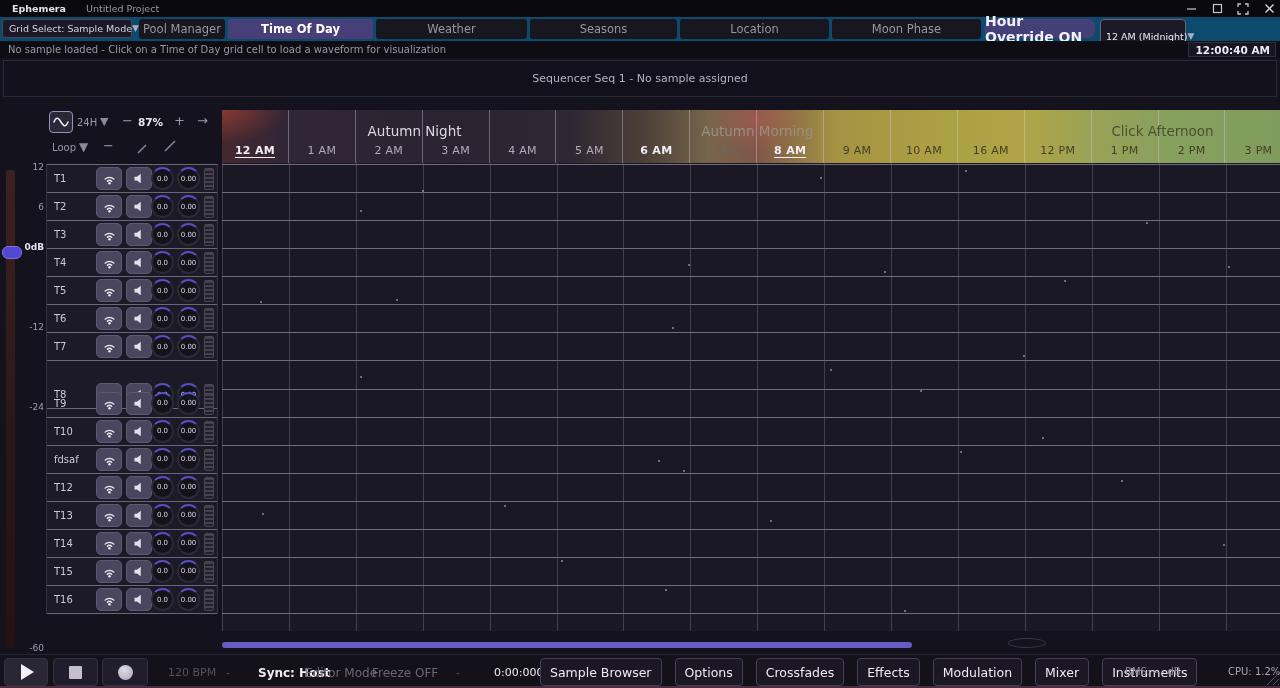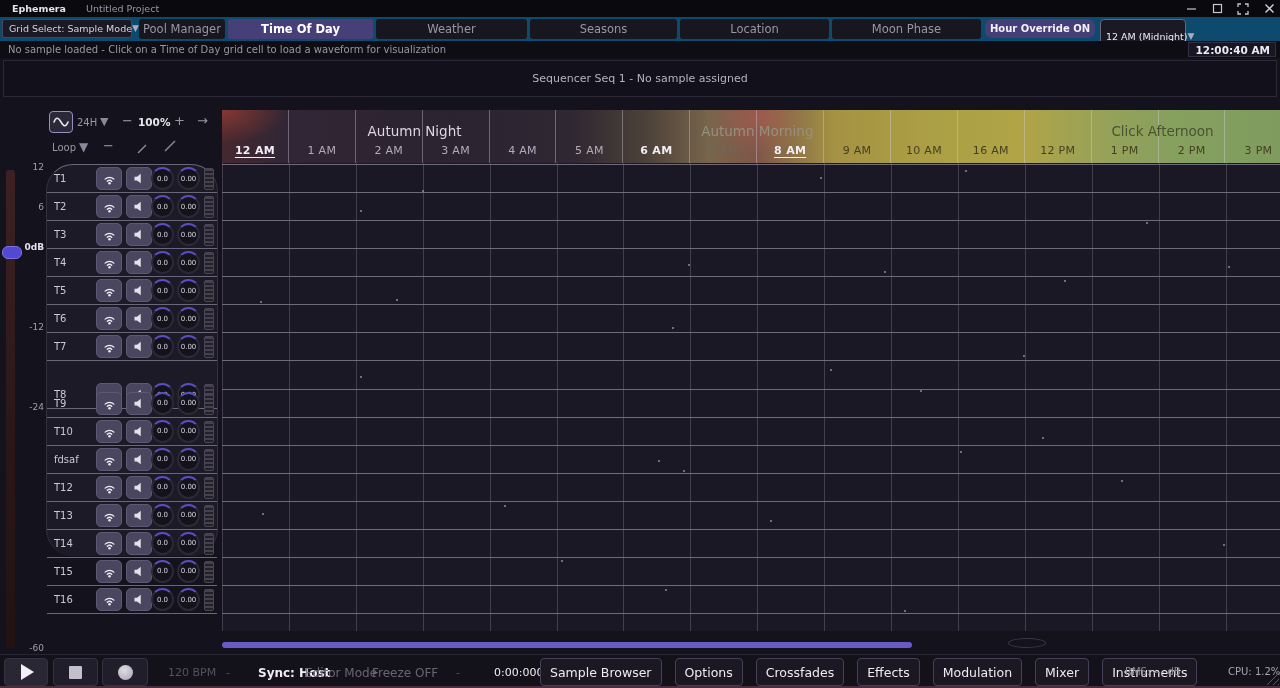--- a/index.html
+++ b/index.html
@@ -18,21 +18,21 @@
   .menubar { position:absolute; left:0; top:17px; width:1280px; height:24px; background:#0c4a6e; }
   .grid-select { position:absolute; left:2px; top:2px; width:130px; height:19px; background:#1b1926;
     border:1px solid #4a4555; border-radius:3px; display:flex; align-items:center; padding:0 6px; }
   .grid-select .lbl { font-size:9.5px; color:#d6d2de; flex:1; white-space:nowrap; }
   .caret { font-size:9px; color:#b0abbc; line-height:1; }
   .tabs { position:absolute; left:139px; top:2px; height:20px; display:flex; gap:3px; }
   .tab { height:20px; background:#18161f; border-radius:3px; display:flex; align-items:center; justify-content:center;
     font-size:11.5px; color:#9a95a2; cursor:pointer; }
   .tab.active { background:#474078; color:#ffffff; font-weight:bold; }
   .hour-override { position:absolute; left:985px; top:2px; width:110px; height:19px; background:#453f78;
-    border-radius:7px; color:#f2f0f8; font-size:10px; font-weight:bold; display:flex; align-items:center; justify-content:center; }
+    border-radius:7px; color:#f2f0f8; font-size:14px; font-weight:bold; display:flex; align-items:center; justify-content:center; }
   .hour-select { position:absolute; left:1100px; top:2px; width:86px; height:35px; background:#1b1926;
     border:1px solid #6a6578; border-radius:4px; display:flex; align-items:center; padding:0 5px; }
   .hour-select .lbl { font-size:9.5px; color:#eceaf2; flex:1; white-space:nowrap; }
 
   
   .statusbar { position:absolute; left:0; top:41px; width:1280px; height:17px; background:#0e0d13; }
   .status-msg { position:absolute; left:8px; top:3px; font-size:10px; color:#9a96a4; }
   .clock-box { position:absolute; right:4px; top:1px; width:88px; height:15px; background:#181623;
     border:1px solid #323040; display:flex; align-items:center; justify-content:flex-end; padding-right:5px; }
   .clock-box span { font-size:10.5px; font-weight:bold; color:#eceaf2; }
@@ -49,22 +49,22 @@
 
   
   .fader-rail { position:absolute; left:6px; top:170px; width:9px; height:478px; border-radius:3px;
     background:linear-gradient(180deg,#3d2122,#2a1617 60%,#241213); }
   .fader-handle { position:absolute; left:2px; top:246px; width:20px; height:13px; background:#5348d2;
     border:1px solid #7a71e2; border-radius:6px; cursor:pointer; }
   .db-label { position:absolute; width:40px; text-align:right; font-size:9px; color:#a39eae; transform:translateY(-50%); }
   .db-label.strong { color:#e4e0ec; font-weight:bold; }
 
   
-  .track-panel { position:absolute; left:46px; top:164px; width:172px; height:392px;
-    background:#1d1a27; border-left:1px solid #363140; border-right:1px solid #363140; border-top:1px solid #6b6678;border-radius:27px; }
+  .track-panel { position:absolute; left:46px; top:164px; width:172px; height:450px;
+    background:#1d1a27; border-left:1px solid #363140; border-right:1px solid #363140; border-top:1px solid #6b6678; }
   .trow { position:absolute; left:0; width:170px; height:28px; border-bottom:1px solid #6b6678; }
   .tname { position:absolute; left:7px; top:8px; font-size:10px; color:#ccc8d4; }
   .tbtn { position:absolute; top:2px; width:26px; height:23px; background:#4b4660; border:1px solid #5e5972;
     border-radius:5px; display:flex; align-items:center; justify-content:center; cursor:pointer; }
   .tbtn.b1 { left:49px; }
   .tbtn.b2 { left:79px; }
   .knob { position:absolute; top:2px; width:23px; height:23px; border-radius:50%; background:#14121b;
     border:2px solid #2c2936; border-top-color:#584ec4; display:flex; align-items:center; justify-content:center; cursor:pointer; }
   .knob span { font-size:7px; color:#d8d5e0; }
   .knob.k1 { left:104px; }
@@ -190,21 +190,21 @@
   </div>
 
   <div class="wave-btn tool">
     <svg width="16" height="10" viewBox="0 0 16 10">
         <path d="M1 5 C3 0,5 0,8 5 C11 10,13 10,15 5" fill="none" stroke="#e8e5f0" stroke-width="1.6" stroke-linecap="round"></path>
       </svg>
   </div>
   <span class="tool" style="left:77px;top:117px;font-size:10px;">24H</span>
   <span class="tool" style="left:100px;top:115px;font-size:11px;color:#8d8799;">▼</span>
   <span class="tool" style="left:122px;top:113px;font-size:13px;">−</span>
-  <span class="tool" style="left:138px;top:116px;font-size:10.5px;color:#e8e5ee;font-weight:bold;">100%</span>
+  <span class="tool" style="left:138px;top:116px;font-size:10.5px;color:#e8e5ee;font-weight:bold;">87%</span>
   <span class="tool" style="left:174px;top:113px;font-size:13px;">+</span>
   <span class="tool" style="left:197px;top:113px;font-size:13px;">→</span>
   <span class="tool" style="left:52px;top:142px;font-size:10px;">Loop</span>
   <span class="tool" style="left:79px;top:140px;font-size:12px;color:#8d8799;">▼</span>
   <span class="tool" style="left:103px;top:138px;font-size:13px;">−</span>
   <span class="tool" style="left:136px;top:140px;">
     <svg width="12" height="12" viewBox="0 0 12 12">
         <line x1="2" y1="10" x2="10" y2="2" stroke="#8d8799" stroke-width="1.5"></line>
       </svg>
   </span>

